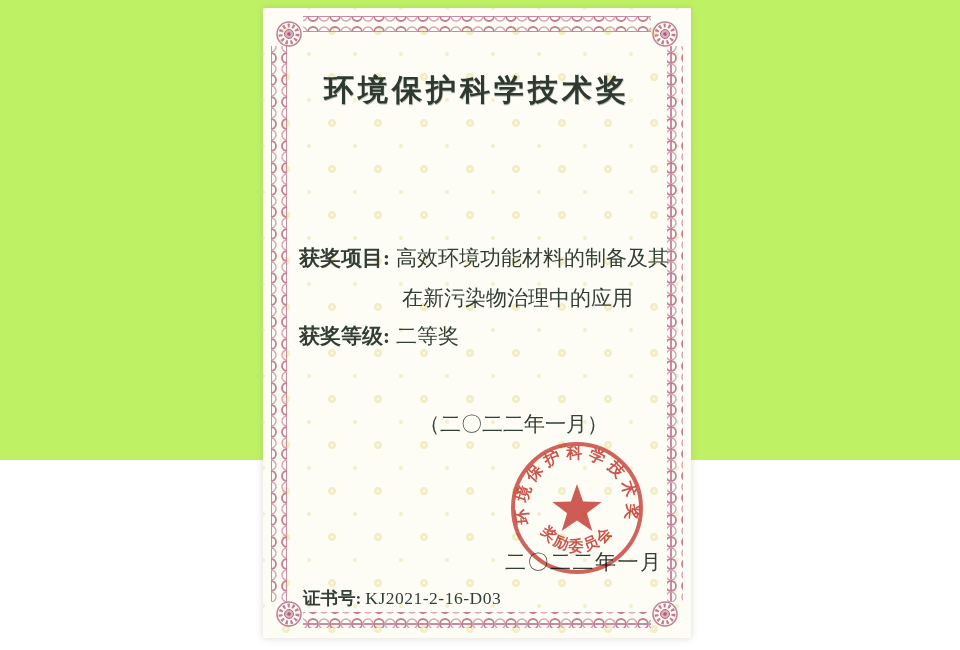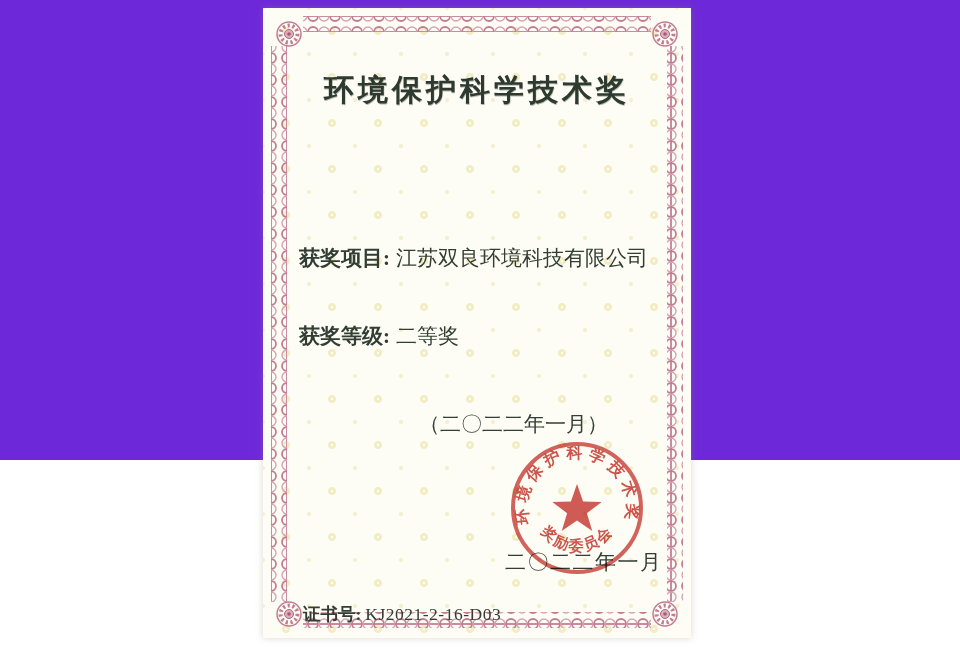--- a/index.html
+++ b/index.html
@@ -1,21 +1,21 @@
 <!DOCTYPE html>
 <html><head>
 <meta charset="utf-8">
 <style>
   html,body{margin:0;padding:0;}
   body{
     width:960px;height:650px;overflow:hidden;
     background:#ffffff;
     font-family:"Liberation Serif","DejaVu Serif",serif;
   }
-  .page{position:relative;width:960px;height:460px;background:#6d28d9;}
+  .page{position:relative;width:960px;height:460px;background:#bef264;}
   .certificate{
     position:absolute;left:263px;top:8px;width:428px;height:630px;
     background-color:#fdfdf5;
     background-image:
       radial-gradient(circle, rgba(0,0,0,0) 1px, #f3edc5 1.5px 3.6px, rgba(0,0,0,0) 4.4px),
       radial-gradient(circle, #f4efcd 1.7px, rgba(0,0,0,0) 2.4px);
     background-size:46px 46px,46px 46px;
     background-position:0 0,23px 23px;
     box-shadow:0 0 7px rgba(150,140,120,0.35);
   }
@@ -38,21 +38,21 @@
   .r4{top:364px}
   .r5{top:402px;left:156px}
   .date{
     position:absolute;top:540px;left:242px;
     font-size:21px;letter-spacing:1.5px;color:#323e34;
   }
   .seal{
     position:absolute;left:242px;top:428px;width:144px;height:144px;
     mix-blend-mode:multiply;opacity:0.92;
   }
-  .certno{position:absolute;left:40px;top:578px;font-size:17.5px;color:#323e34;margin-top:16px;}
+  .certno{position:absolute;left:40px;top:578px;font-size:17.5px;color:#323e34;}
   .certno .cn-label{font-weight:bold;margin-right:4px;}
   .certno .cn-num{letter-spacing:0.5px;}
 </style>
 </head>
 <body>
 
 <div class="page">
   <div class="certificate">
 
     <svg class="border-svg" viewBox="0 0 428 630" aria-hidden="true">
@@ -79,21 +79,22 @@
       <rect x="8" y="38" width="16" height="556" fill="url(#chainV)"></rect>
       <rect x="404" y="38" width="16" height="556" fill="url(#chainV)"></rect>
       <use href="#rosette" x="26" y="26"></use>
       <use href="#rosette" x="402" y="26"></use>
       <use href="#rosette" x="26" y="606"></use>
       <use href="#rosette" x="402" y="606"></use>
     </svg>
 
     <div class="award-title">环境保护科学技术奖</div>
 
-    <div class="row r1"><span class="label">获奖项目:</span><span class="value">江苏双良环境科技有限公司</span></div>
+    <div class="row r1"><span class="label">获奖项目:</span><span class="value">高效环境功能材料的制备及其</span></div>
+    <div class="row r2">在新污染物治理中的应用</div>
     <div class="row r3"><span class="label">获奖等级:</span><span class="value">二等奖</span></div>
     <div class="row r5">（二〇二二年一月）</div>
 
     <div class="date">二〇二二年一月</div>
 
     <svg class="seal" viewBox="0 0 144 144" aria-hidden="true">
       <defs>
         <path id="sealArcTop" d="M 25,89 A 50,50 0 1 1 119,89" fill="none"></path>
         <path id="sealArcBottom" d="M 34,92 A 43,43 0 0 0 110,92" fill="none"></path>
       </defs>

